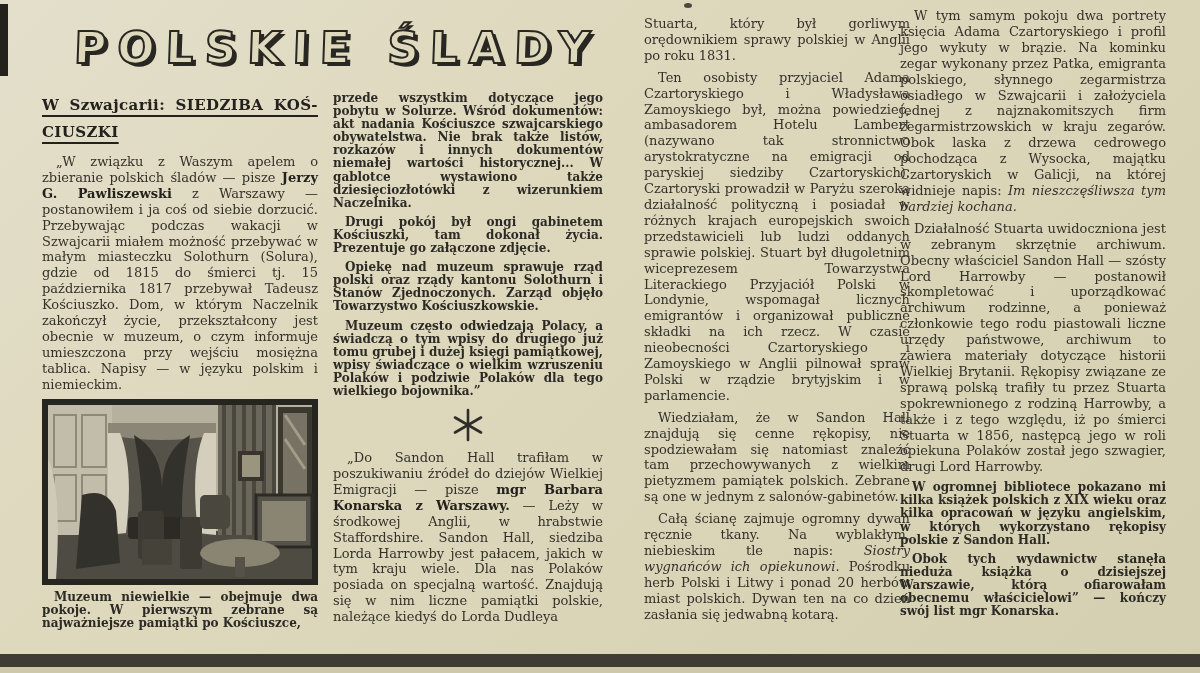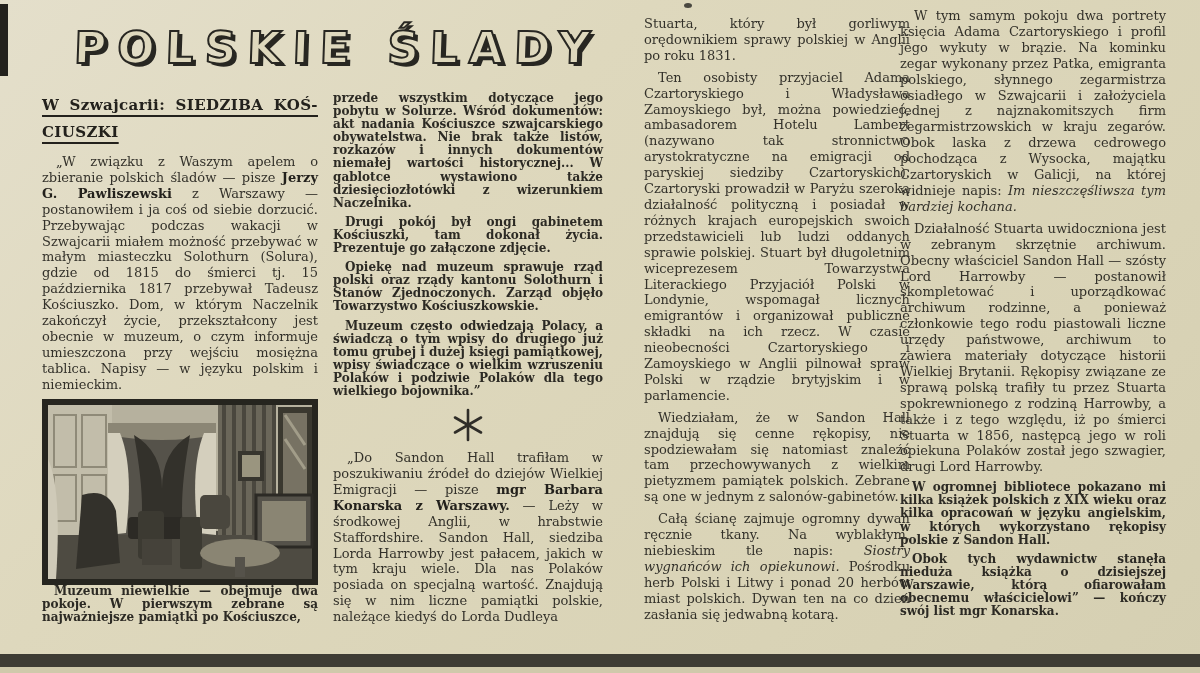--- a/index.html
+++ b/index.html
@@ -59,21 +59,21 @@
   .small-bold.indent{text-indent:12px;}
   .b{font-weight:700;color:#23211c;}
   .i{font-style:italic;}
 
   
   .photo-frame{
     margin-top:6px;width:276px;height:186px;
     background:#26251f;padding:0;line-height:0;
   }
   .photo-frame svg{display:block;}
-  .photo-caption{margin-top:0;}
+  .photo-caption{margin-top:6px;}
 
   
   .star-divider{width:100%;text-align:center;margin:10px 0 8px 0;line-height:0;}
 </style>
 </head>
 <body>
 
 <div id="page">
 
   <div class="scan-mark"></div>

